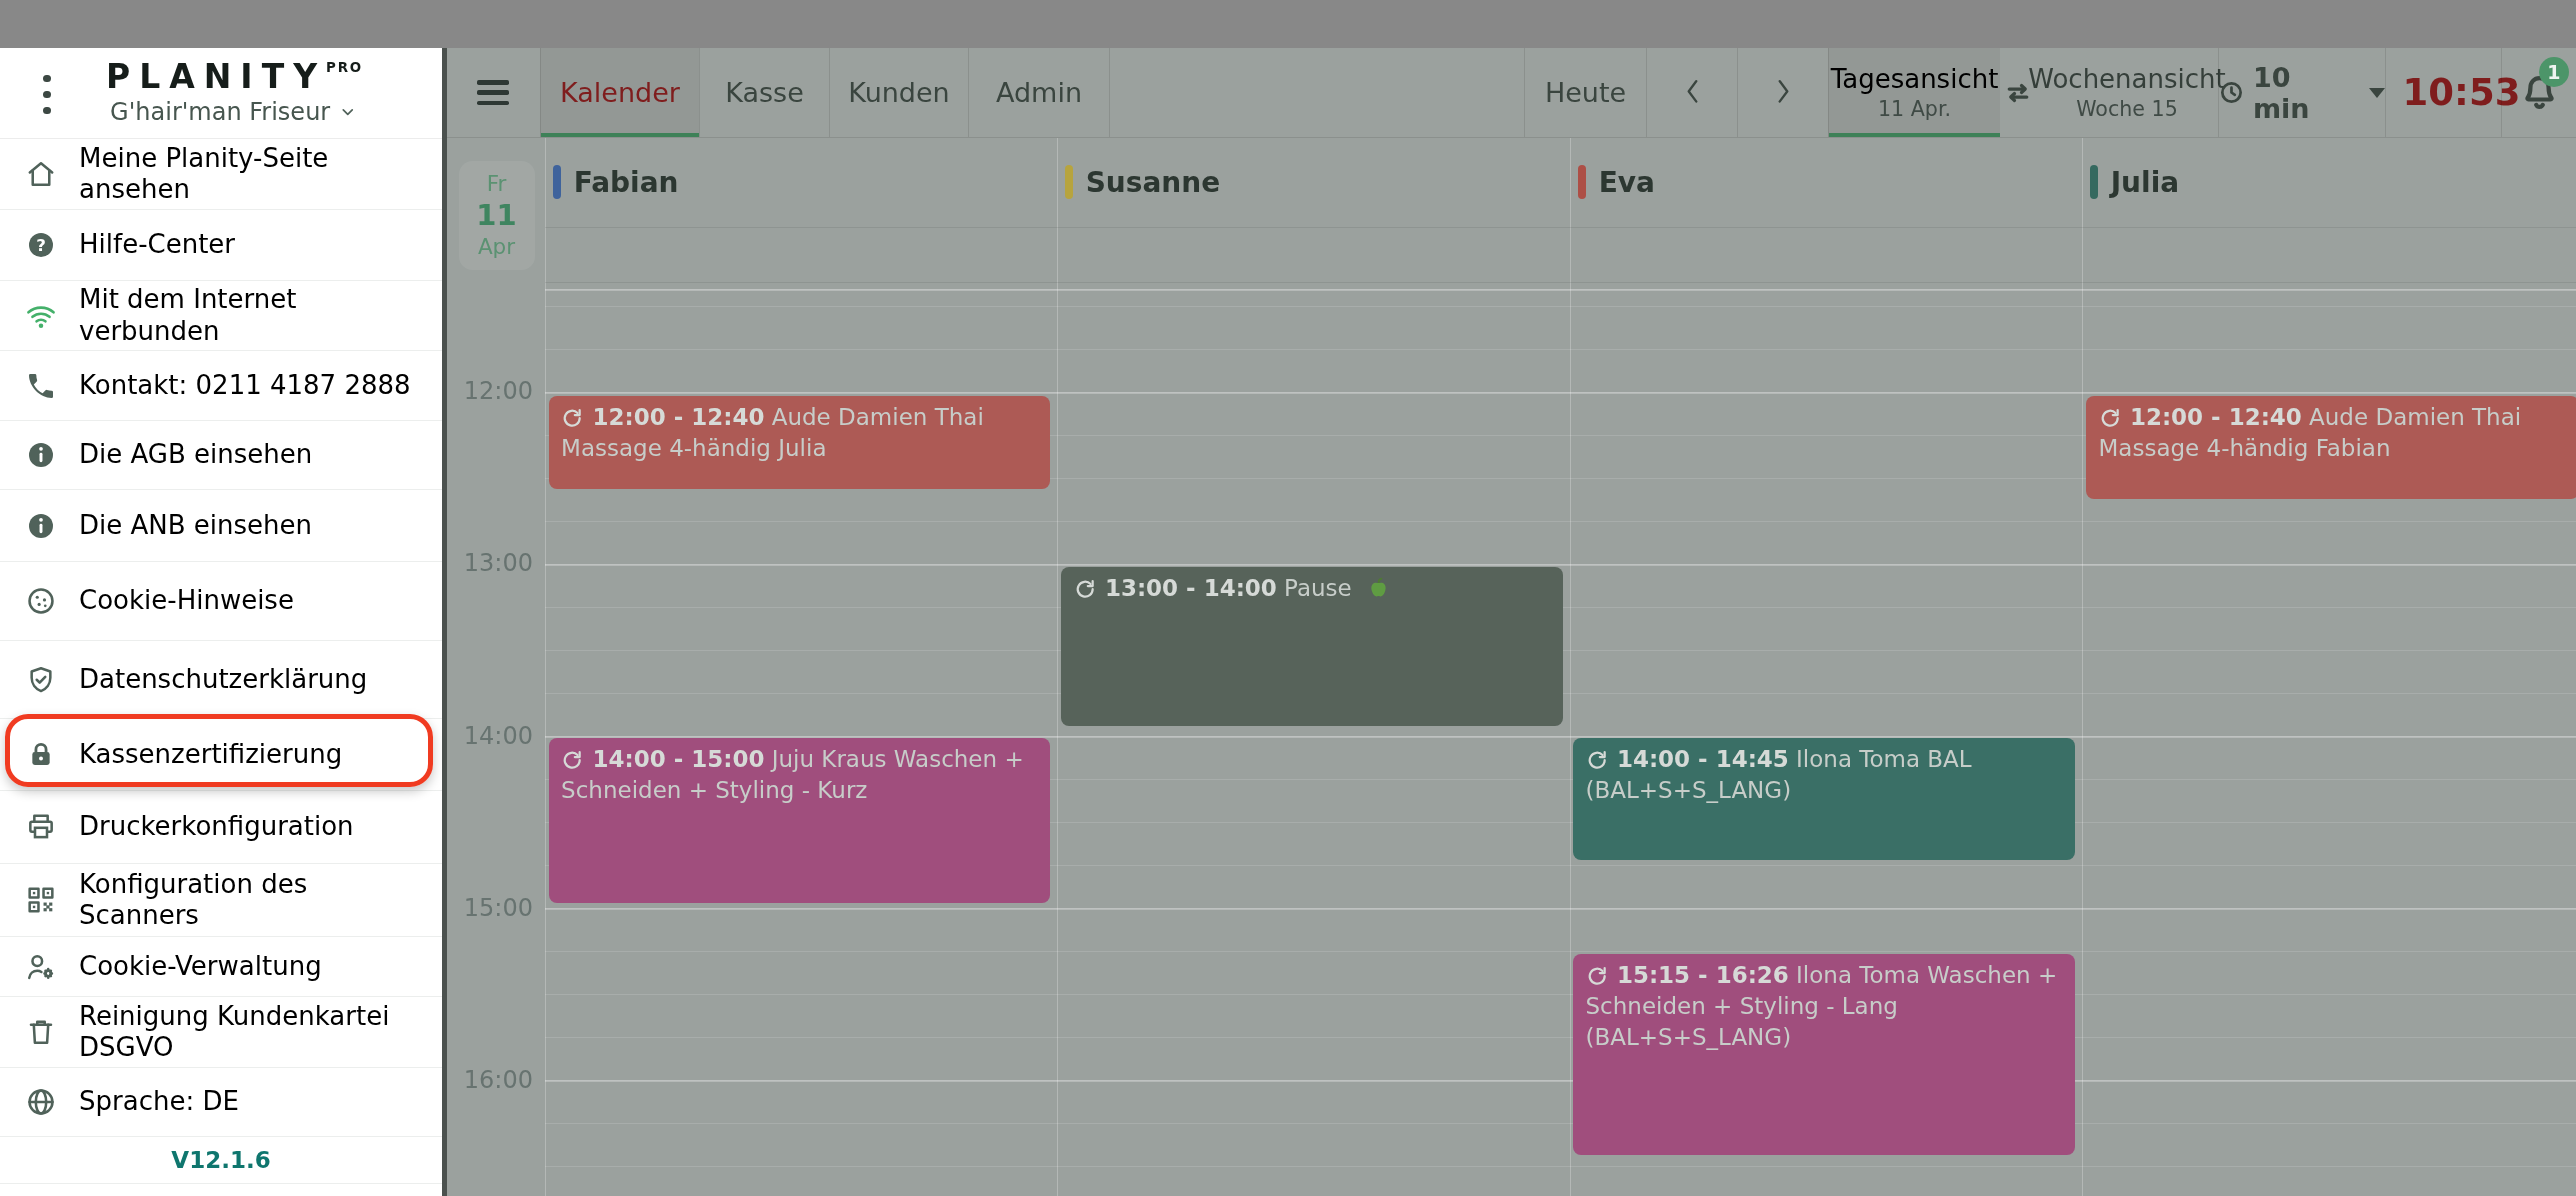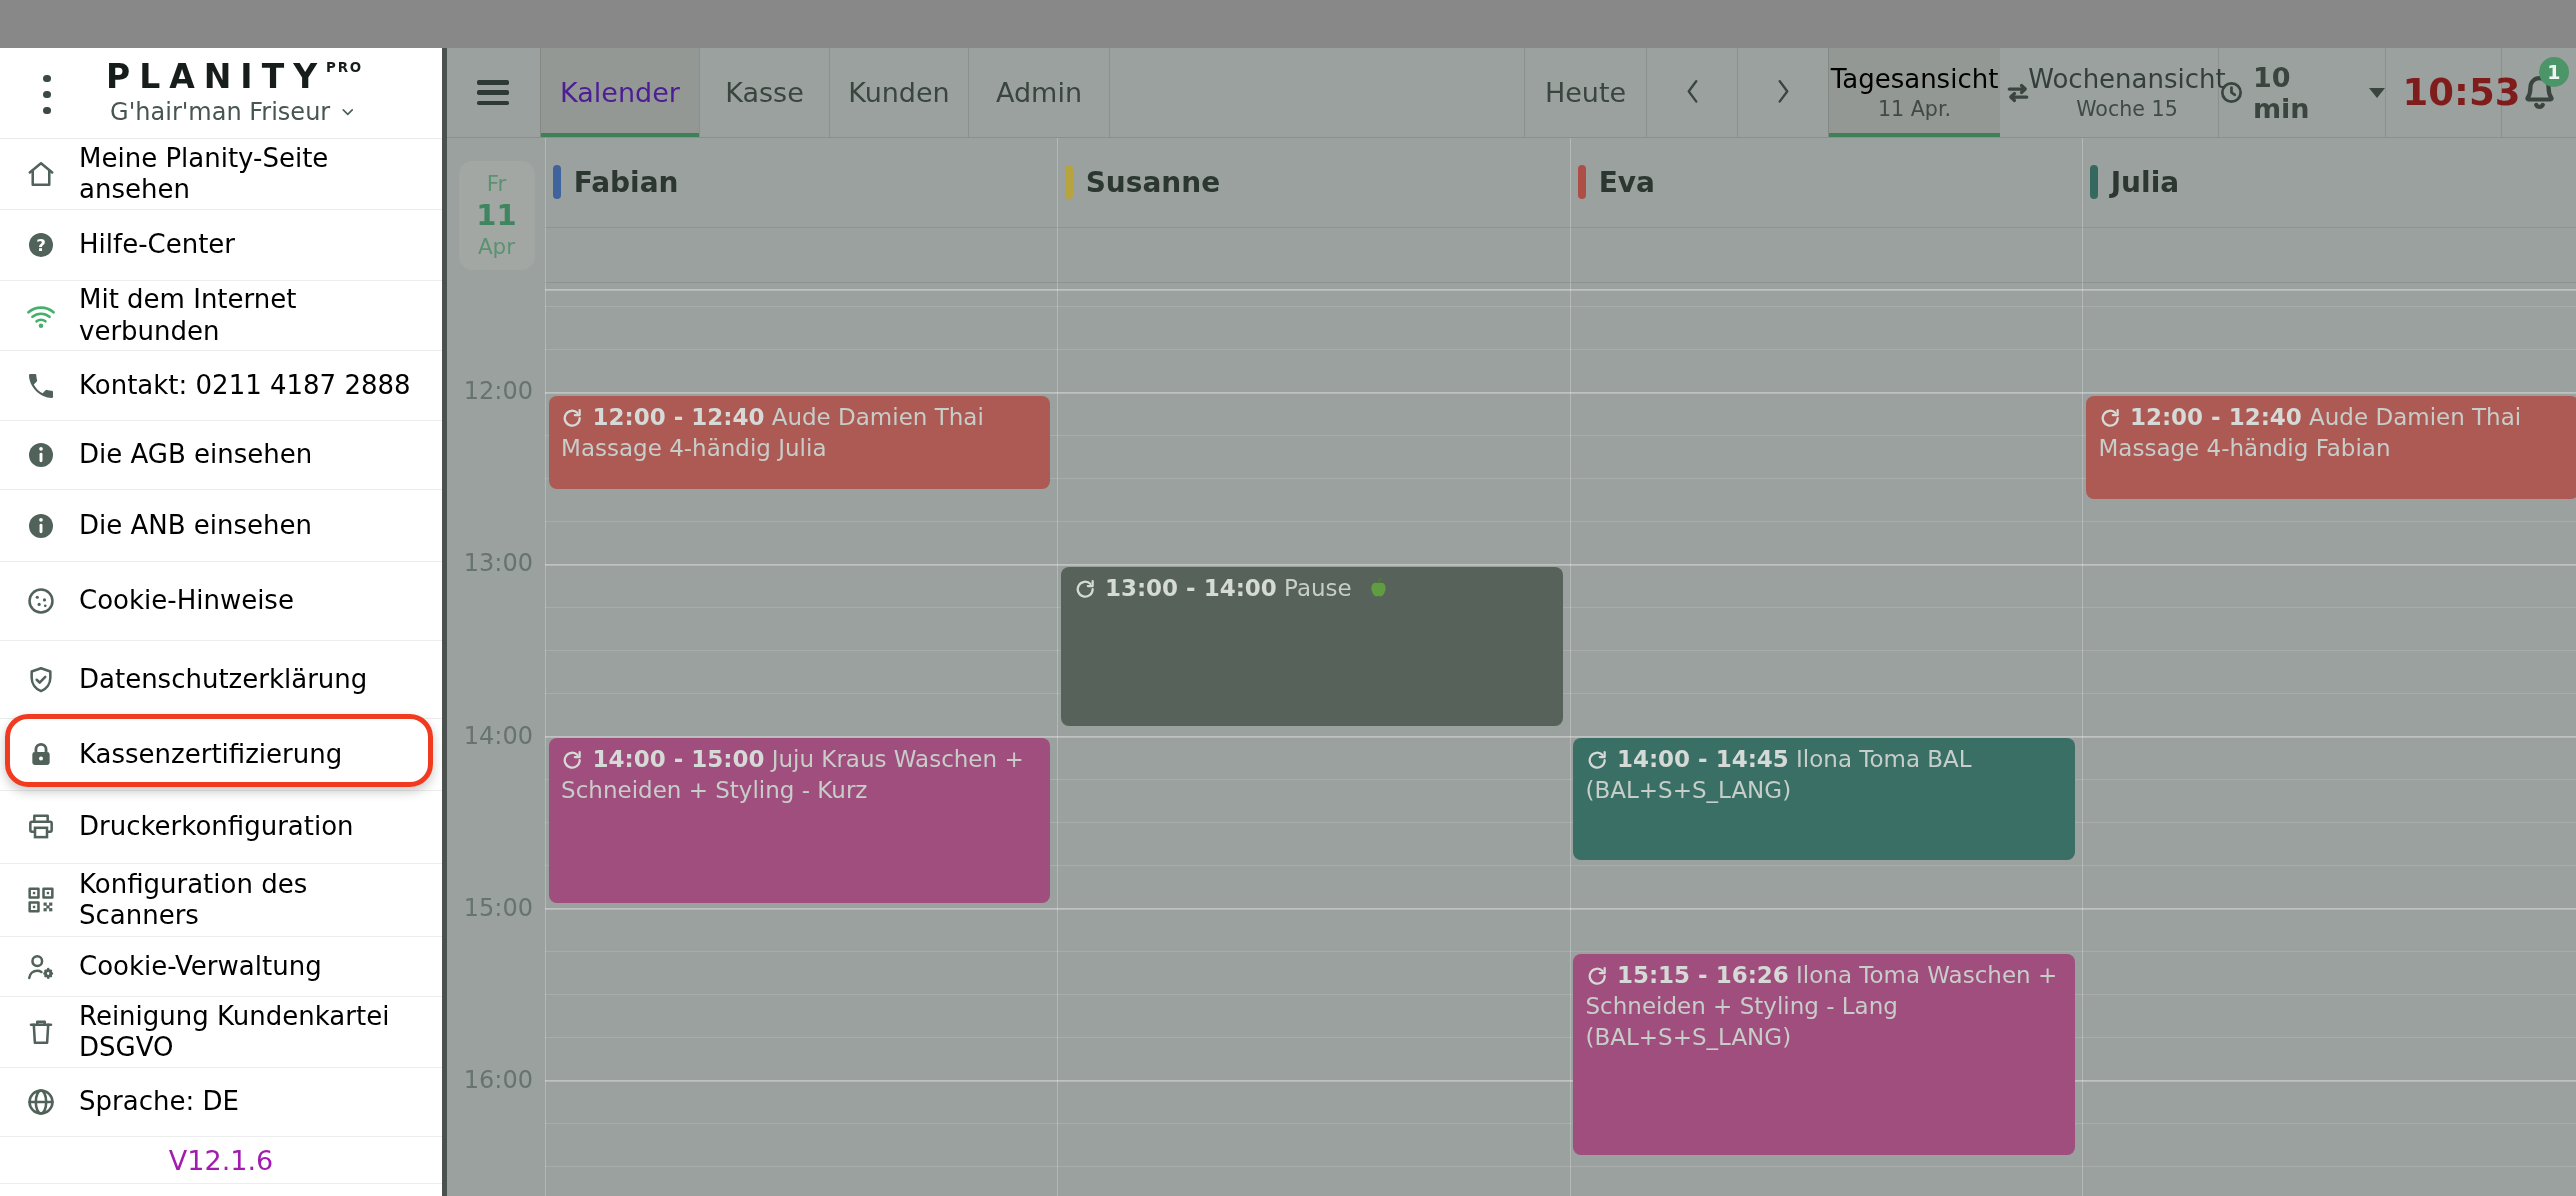--- a/index.html
+++ b/index.html
@@ -15,41 +15,41 @@
   .logo-wrap{position:absolute;left:81px;right:54px;top:9px;text-align:center;}
   .logo{font-size:33px;font-weight:bold;letter-spacing:9px;color:#161d1a;}
   .logo sup{font-size:13.4px;letter-spacing:1.8px;vertical-align:16px;}
   .salon{margin-top:1.8px;font-size:24px;color:#47564f;display:inline-flex;align-items:center;gap:7.2px;}
   .sb-menu{position:relative;}
   .sb-item{display:flex;align-items:center;padding:0 23px;border-top:0.9px solid #eceeed;
            color:#000000;font-size:26px;line-height:1.2;cursor:pointer;box-sizing:border-box;}
   .sb-item:first-child{border-top:none;}
   .sb-item .ic{flex:0 0 36px;height:36px;margin-right:20px;display:flex;align-items:center;justify-content:center;}
   .sb-item .ic svg{width:32px;height:32px;}
-  .sb-version{display:flex;align-items:center;justify-content:center;color:#a21caf;font-size:27px;
-              border-top:0.9px solid #eceeed;box-sizing:border-box;}
+  .sb-version{display:flex;align-items:center;justify-content:center;color:#0f766e;font-size:23px;
+              border-top:0.9px solid #eceeed;box-sizing:border-box;font-weight:bold;}
   .ring{position:absolute;left:5.4px;top:666px;width:428px;height:73px;border:5.4px solid #f03b21;
         border-radius:23px;box-sizing:border-box;box-shadow:0 4.5px 10.7px rgba(0,0,0,.22);pointer-events:none;z-index:40;}
   .edge{position:absolute;left:442px;top:0;width:4.5px;height:1197px;background:#4b514e;z-index:25;}
 
   
   .main{position:absolute;left:446px;top:0;width:2130px;height:1197px;background:#9ba19e;}
 
   
   .topbar{position:absolute;left:0;top:0;right:0;height:90px;display:flex;align-items:stretch;
           border-bottom:0.9px solid rgba(0,0,0,.10);box-sizing:border-box;}
   .tb-cell{display:flex;align-items:center;justify-content:center;color:#3a453f;font-size:27px;
            box-sizing:border-box;cursor:pointer;}
   .sep-l{border-left:0.9px solid rgba(0,0,0,.10);}
   .burger-cell{width:94px;}
   .burger{width:32px;height:25px;display:flex;flex-direction:column;justify-content:space-between;}
   .burger i{height:4.5px;border-radius:1.8px;background:#2e3834;}
   .tab{position:relative;}
   .tab.w1{width:159px}.tab.w2{width:130px}.tab.w3{width:139px}.tab.w4{width:142px;border-right:0.9px solid rgba(0,0,0,.10);}
-  .tab.active{background:rgba(0,0,0,.05);color:#4c1d95;}
+  .tab.active{background:rgba(0,0,0,.05);color:#7f1d1d;}
   .tab.active .underline,.view-day .underline{position:absolute;left:0;right:0;bottom:0;height:4.5px;background:#3e8158;}
   .tb-spacer{flex:1;}
   .tb-today{width:122px;}
   .tb-chev{width:91px;}
   .tb-chev svg{width:23px;height:34px;}
   .view-day{width:172px;position:relative;flex-direction:column;background:rgba(0,0,0,.05);}
   .view-label{font-size:26px;color:#000000;}
   .view-sub{font-size:20.6px;color:#3f4a45;margin-top:2.7px;}
   .swap-cell{width:36px;}
   .swap-cell svg{width:30px;height:30px;}

